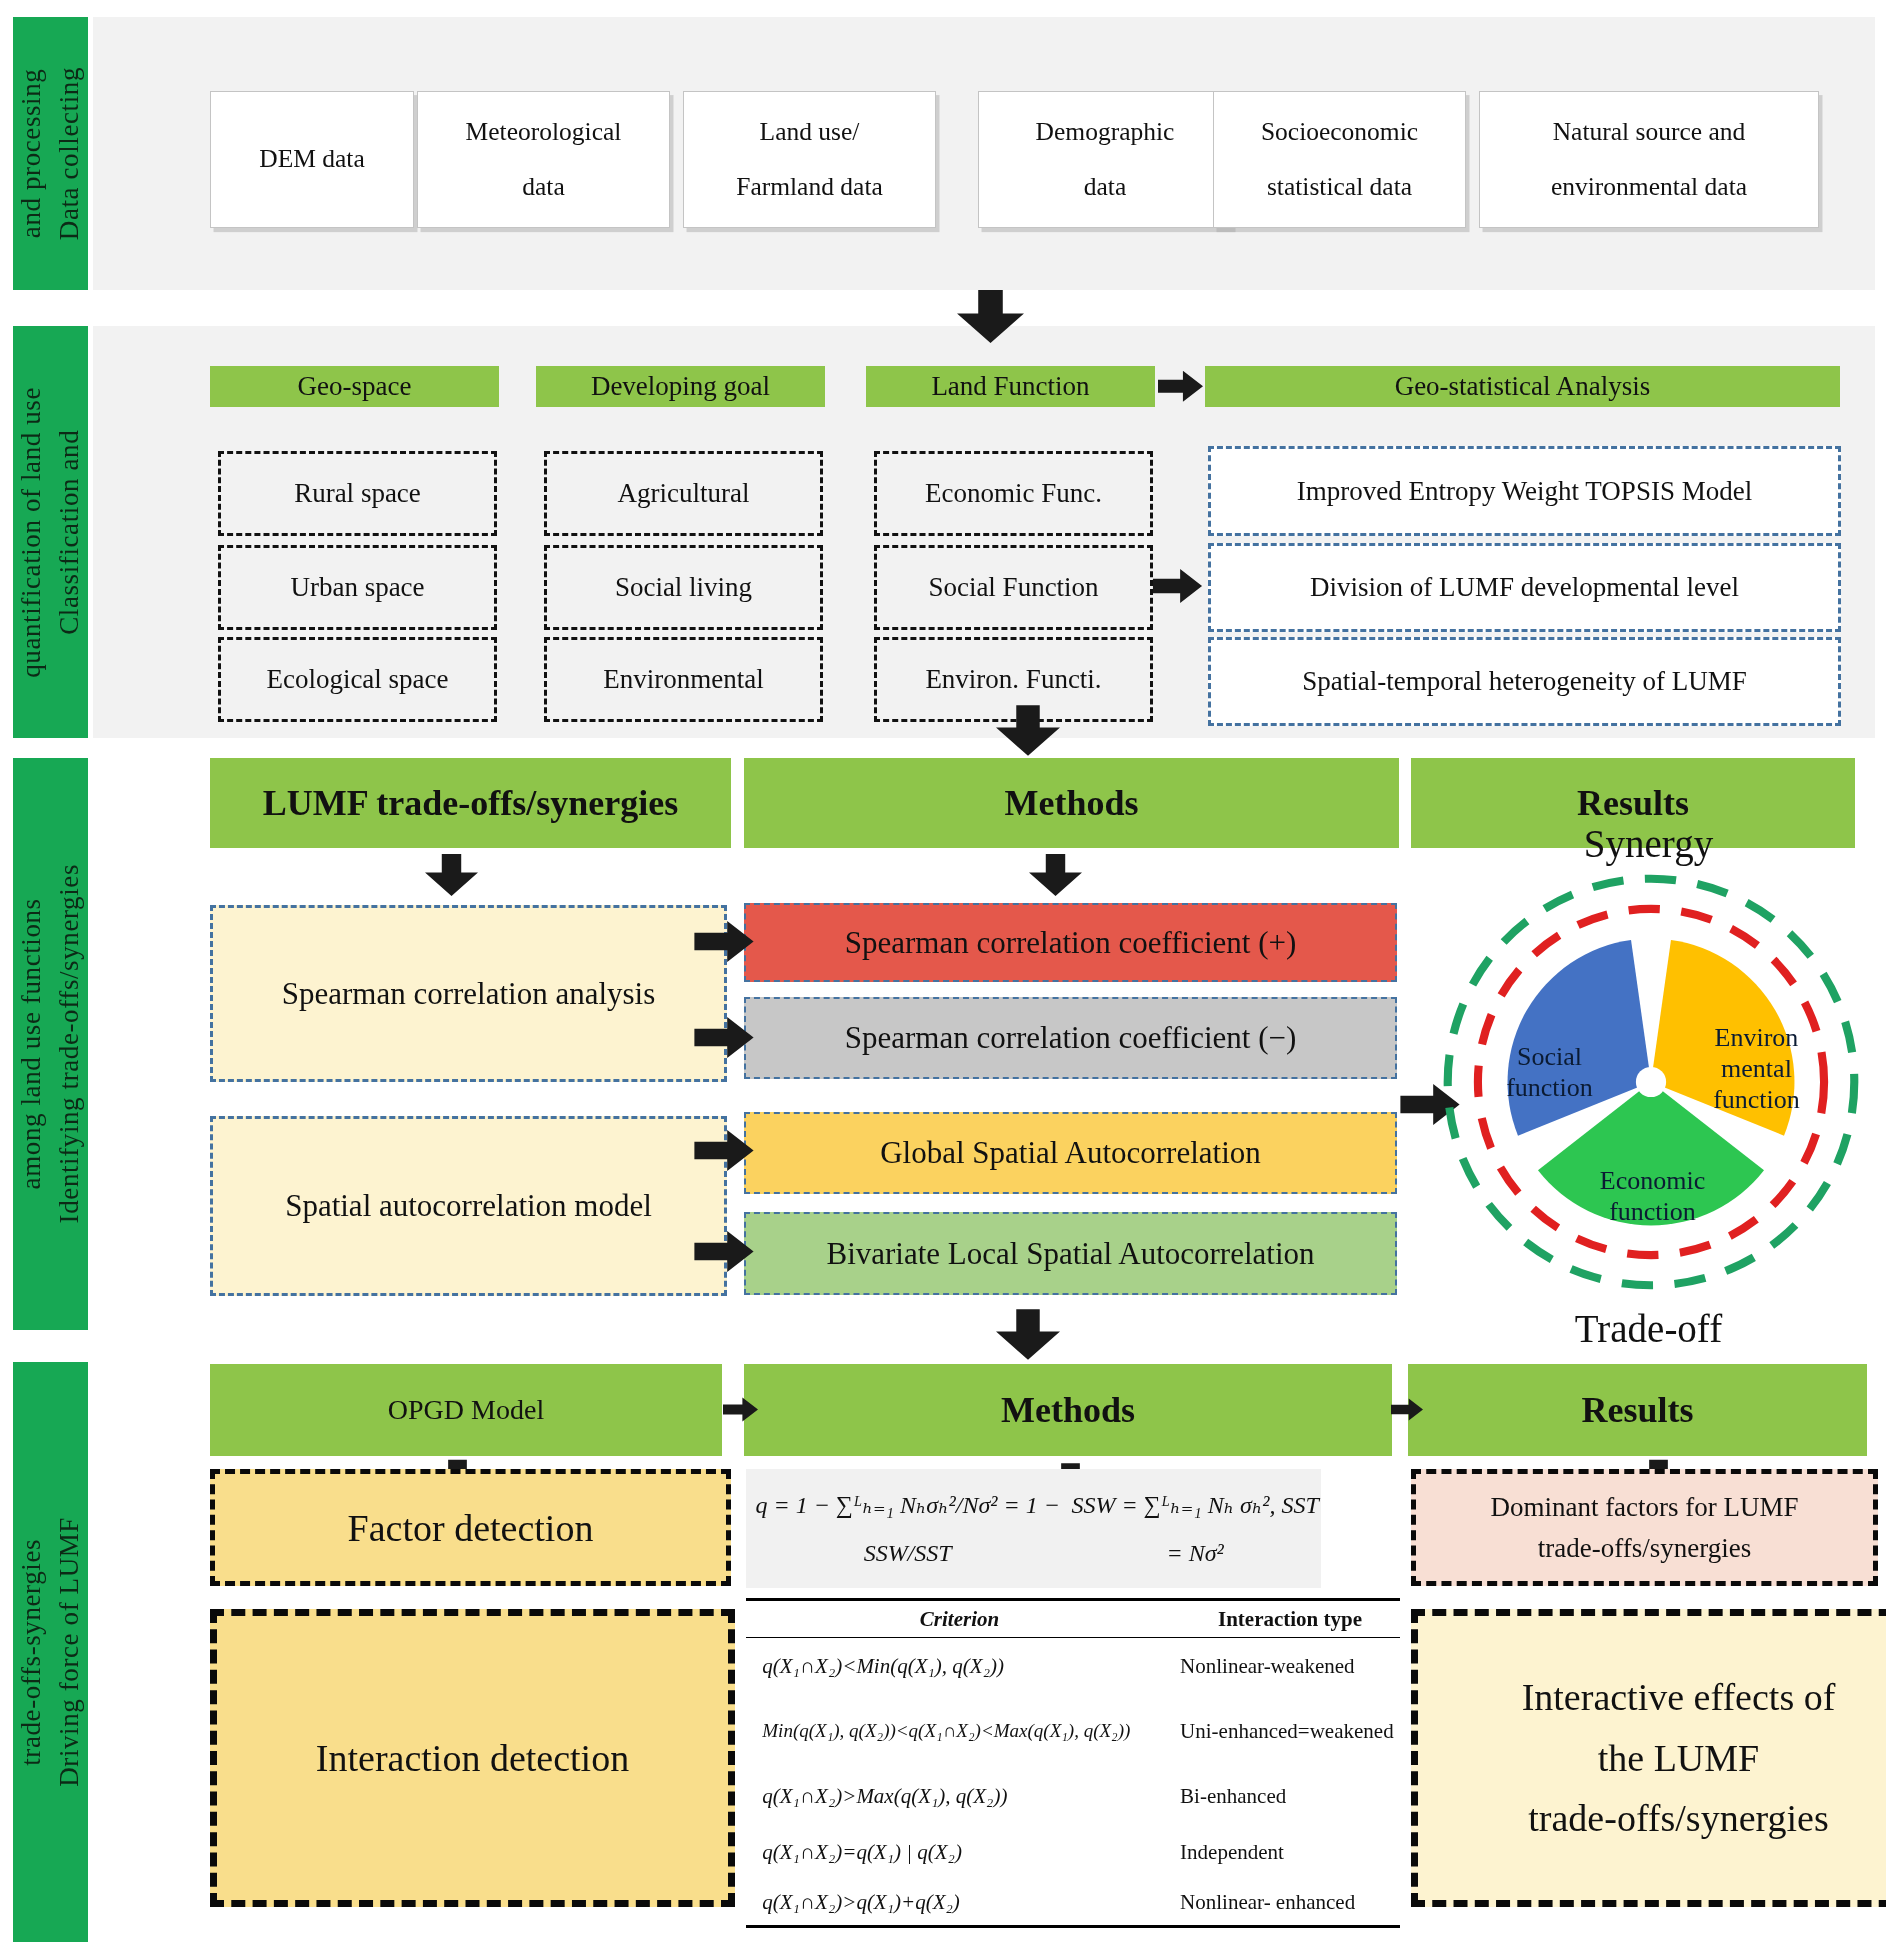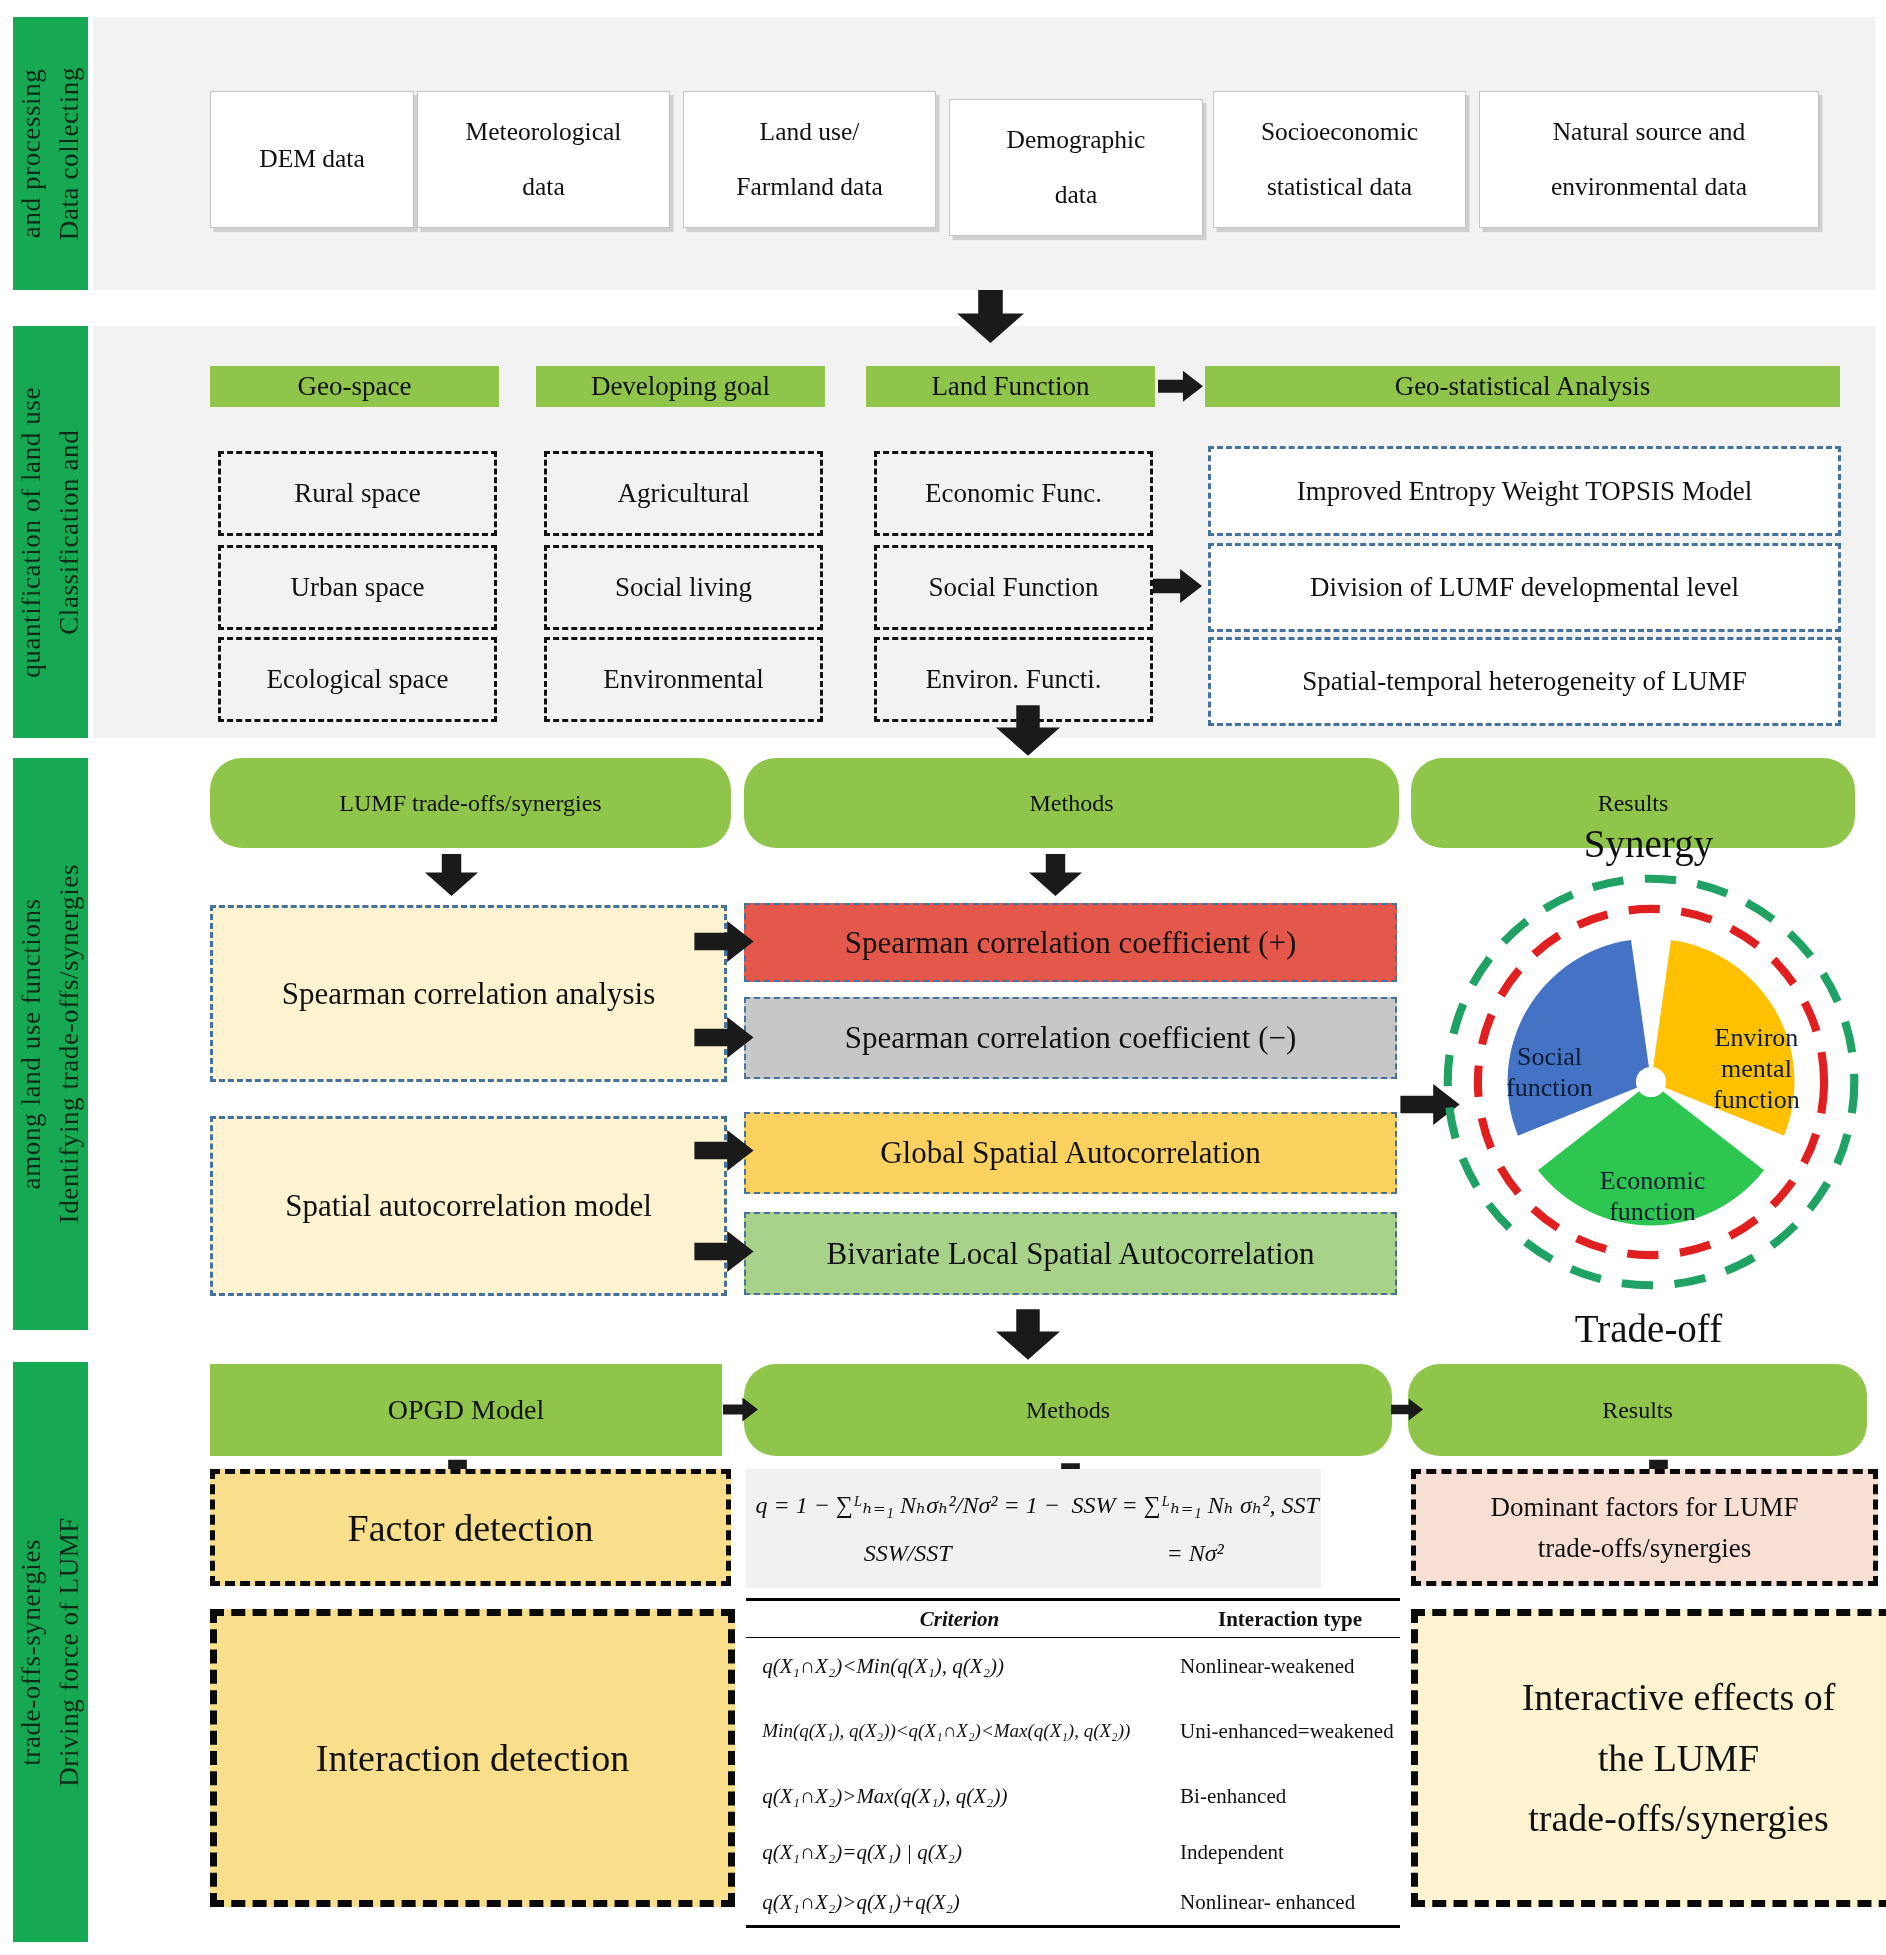--- a/index.html
+++ b/index.html
@@ -8,21 +8,21 @@
   .abs{position:absolute;}
   .center{display:flex;align-items:center;justify-content:center;text-align:center;}
   .pre{white-space:pre-line;}
   .panel{background:#F2F2F2;}
   .vbar{background:#17A854;display:flex;align-items:center;justify-content:center;}
   .vlabel{writing-mode:vertical-lr;transform:rotate(180deg);white-space:pre-line;
           font-size:27px;line-height:1.4;font-weight:500;color:#0c2a16;text-align:center;letter-spacing:0.6px;}
   .wbox{background:#fff;border:1.7px solid #C4C4C4;box-shadow:3.5px 4.1px 0 rgba(165,165,165,.45);
         font-size:25.5px;line-height:2.15;}
   .ghead{background:#8EC54A;font-size:27px;}
-  .ghead.b{font-weight:normal;font-size:24px;border-radius:32px;}
+  .ghead.b{font-weight:bold;font-size:36px;}
   .kdash{border:3.5px dashed #111;font-size:27px;}
   .bluedash{border:3.5px dashed #4472A0;background:#fff;font-size:27px;}
   .creambox{border:3.5px dashed #4472A0;background:#FDF3D0;font-size:31px;}
   .method{border:2.9px dashed #4472A0;font-size:31px;}
   .detect{background:#F9DE8C;border:5.8px dashed #0a0a0a;font-size:38px;}
   .formpanel{background:#F1F1F1;font-size:24px;font-style:italic;line-height:2.0;}
   .tbl{background:#fff;border-top:3.5px solid #000;border-bottom:3.5px solid #000;}
   .tbl .hrow{display:flex;border-bottom:1.7px solid #000;font-style:italic;font-weight:bold;font-size:21px;}
   .tbl .row{display:flex;font-size:21px;}
   .c1{width:66%;display:flex;align-items:center;justify-content:flex-start;padding-left:16.3px;box-sizing:border-box;font-style:italic;}
@@ -56,21 +56,21 @@
   <div class="abs vbar" style="left:12.8px;top:1362px;width:75px;height:580px;">
     <div class="vlabel">Driving force of LUMF
 trade-offs-synergies</div>
   </div>
 
   <div class="abs wbox center pre" style="left:210px;top:91px;width:202px;height:135px;"><span>DEM data</span></div>
   <div class="abs wbox center pre" style="left:417px;top:91px;width:251px;height:135px;"><span class="pre">Meteorological
 data</span></div>
   <div class="abs wbox center pre" style="left:683px;top:91px;width:251px;height:135px;"><span class="pre">Land use/
 Farmland data</span></div>
-  <div class="abs wbox center pre" style="left:949px;top:91px;width:252px;height:135px;margin-top:8px;"><span class="pre">Demographic
+  <div class="abs wbox center pre" style="left:978px;top:91px;width:252px;height:135px;"><span class="pre">Demographic
 data</span></div>
   <div class="abs wbox center pre" style="left:1213px;top:91px;width:251px;height:135px;"><span class="pre">Socioeconomic
 statistical data</span></div>
   <div class="abs wbox center pre" style="left:1479px;top:91px;width:338px;height:135px;"><span class="pre">Natural source and
 environmental data</span></div>
 
   <svg class="abs arrow" style="left:957px;top:290px;" width="67" height="53" viewBox="0 0 120 95">
       <polygon points="38,0 82,0 82,42 120,42 60,95 0,42 38,42" fill="#1a1a1a"></polygon>
     </svg>
 

